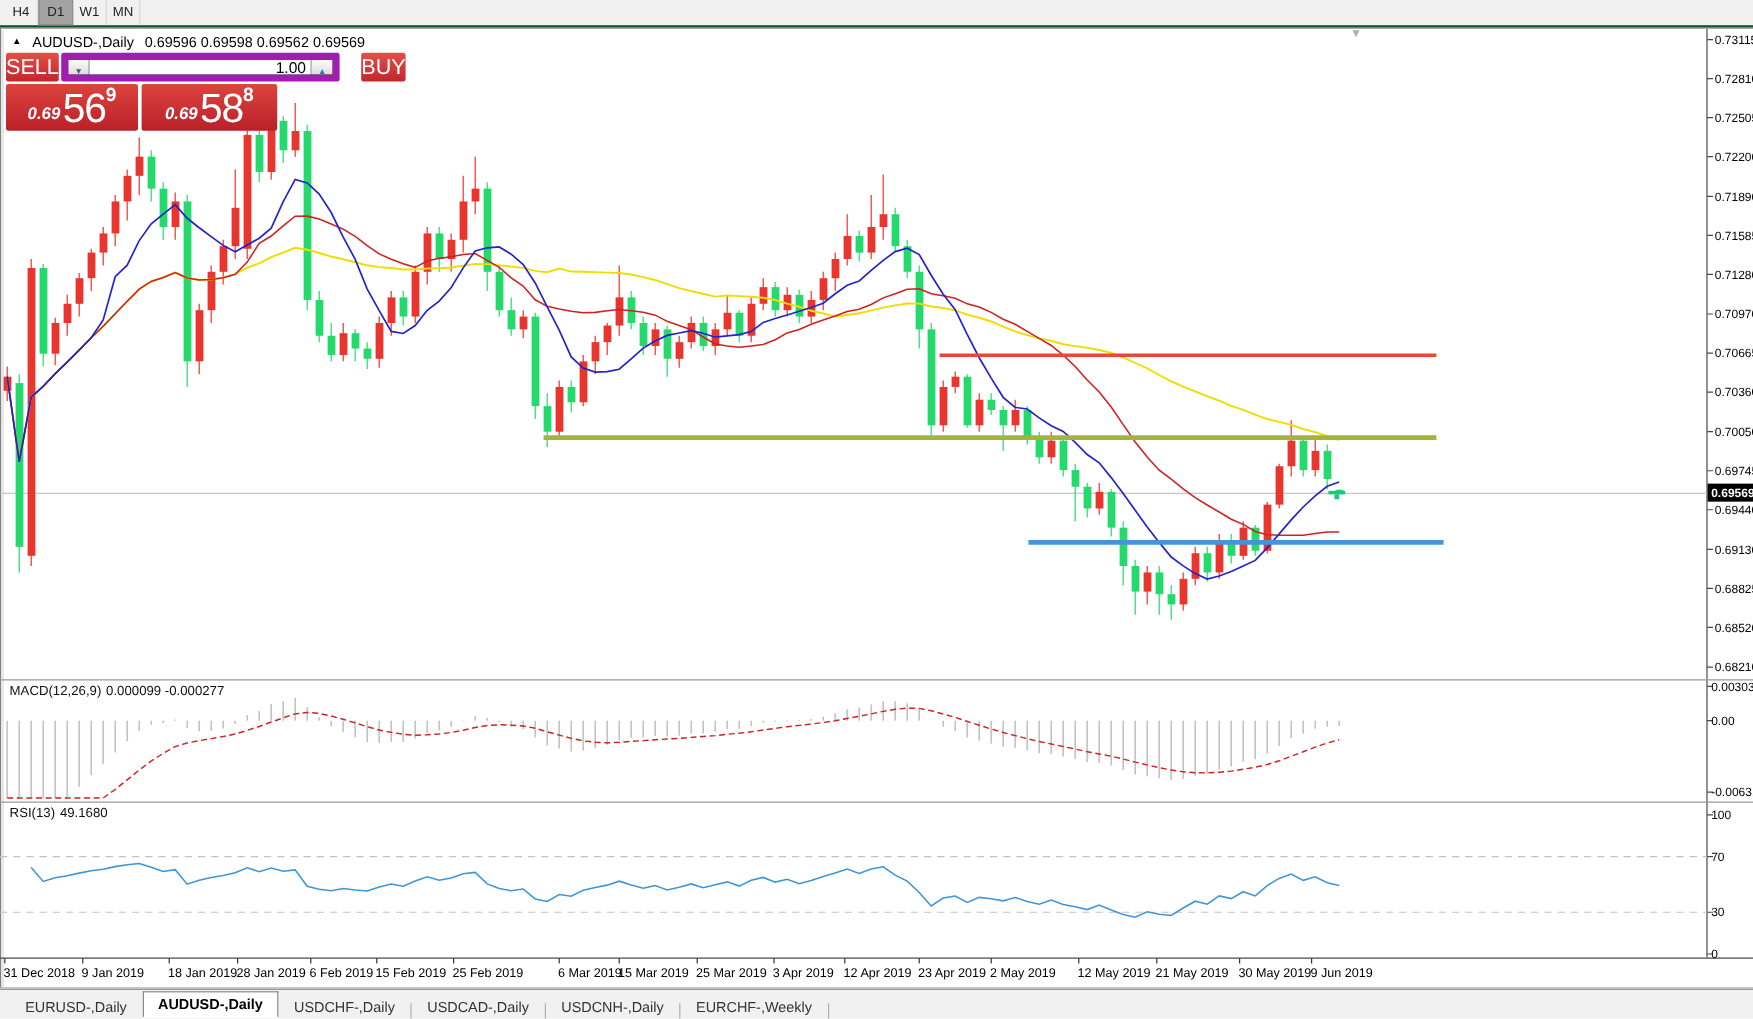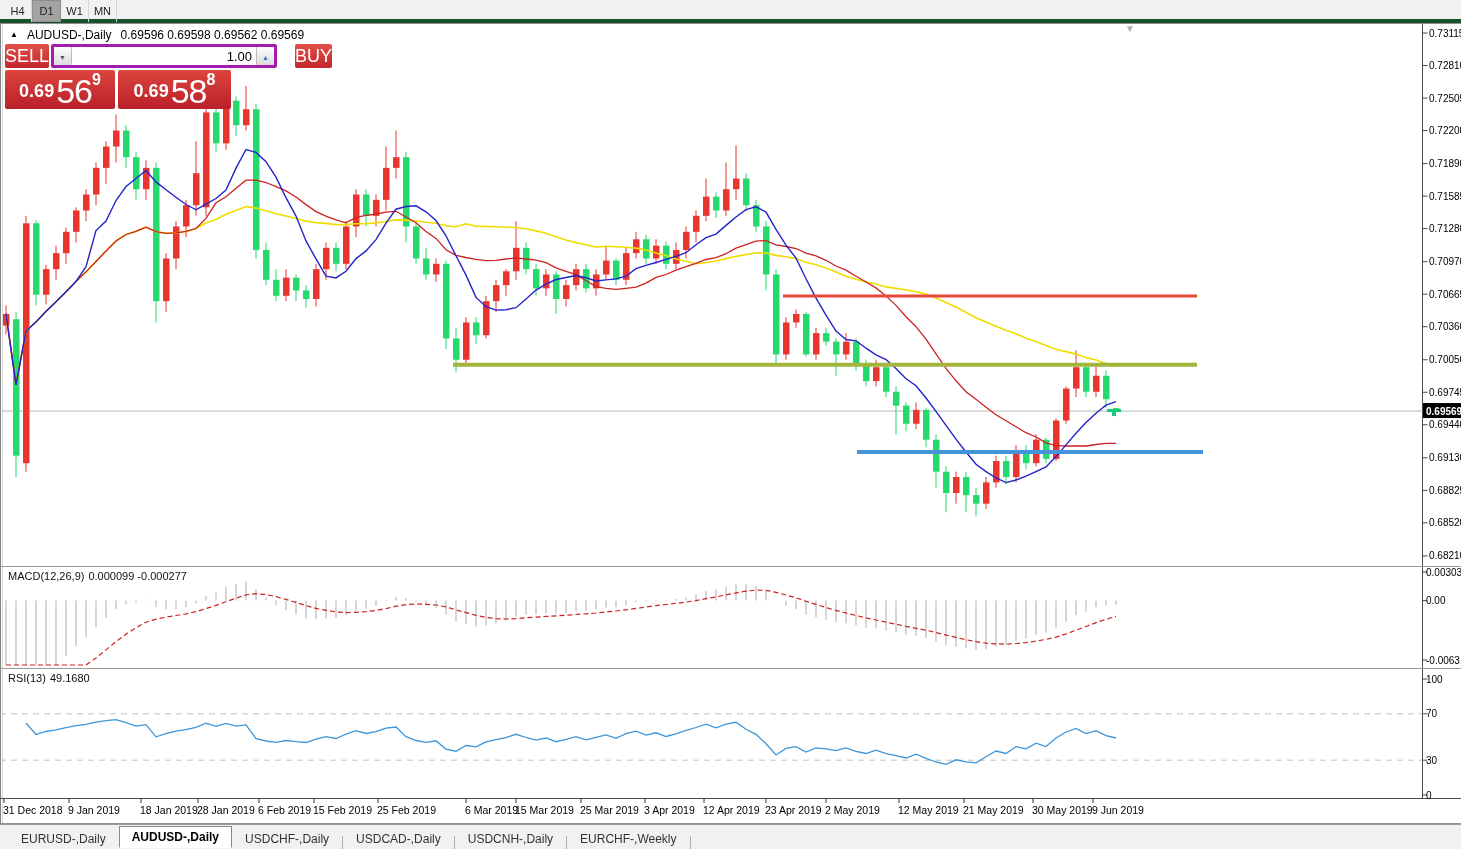--- a/index.html
+++ b/index.html
@@ -1,48 +1,48 @@
 <!DOCTYPE html>
 <html><head>
 <meta charset="utf-8">
 <style>
   html,body{margin:0;padding:0;}
   body{width:1461px;height:849px;position:relative;overflow:hidden;background:#fff;
        font-family:"Liberation Sans",sans-serif;}
   svg text{font-family:"Liberation Sans",sans-serif;}
   
   .toolbar{position:absolute;left:0;top:0;width:100%;height:23px;background:#f1f1f1;
-           border-bottom:4px solid #14532d;display:flex;align-items:flex-start;box-sizing:border-box;padding-left:4px;}
+           border-bottom:2px solid #14532d;display:flex;align-items:flex-end;box-sizing:border-box;padding-left:4px;}
   .tf{width:27px;text-align:center;font-size:11px;line-height:22px;color:#222;
       border-right:1px solid #d6d6d6;cursor:default;}
   .tf.on{background:#a3a3a3;border:1px solid #8e8e8e;line-height:20px;}
   
   #chart-svg{position:absolute;left:0;top:0;}
   
   .chart-title{position:absolute;left:10px;top:28px;font-size:12px;color:#000;display:flex;gap:9px;align-items:center;}
   .tgl{font-size:8px;line-height:12px;}
   
   .trade-panel{position:absolute;left:5px;top:44px;width:226px;}
   .row1{display:flex;height:24px;width:213px;}
   .btn{width:47px;background:linear-gradient(#e25048,#c3262c);color:#fff;font-size:18px;
        text-align:center;line-height:24px;border-radius:2px;cursor:default;}
   .sell{margin-right:2px}.buy{margin-left:18px}
-  .spin{flex:1;display:flex;border:3px solid #a21caf;background:#000000;box-sizing:border-box;border-radius:2px;}
+  .spin{flex:1;display:flex;border:6px solid #a21caf;background:#000000;box-sizing:border-box;border-radius:2px;}
   .spin-btn{width:17px;background:linear-gradient(#fdfdfd,#dcdcdc);text-align:center;
             font-size:7px;line-height:22px;color:#556;cursor:default;}
   .spin-btn.dn{border-right:1px solid #bdbdbd;}
   .spin-btn.up{border-left:1px solid #bdbdbd;color:#2a74c9;}
   .vol{flex:1;border:none;outline:none;font-size:13px;text-align:right;padding:0 4px;
        font-family:inherit;min-width:0;color:#000;}
   .row2{display:flex;margin-top:2px;}
   .pricebox{position:relative;width:110px;height:39px;background:linear-gradient(#dc443e,#ba2029);
             border-radius:2px;color:#fff;display:flex;align-items:flex-end;justify-content:center;
             padding-bottom:2px;box-sizing:border-box;}
   .pricebox+.pricebox{margin-left:3px;width:113px;}
-  .base{font-size:18px;font-weight:bold;margin-bottom:5px;}
+  .base{font-size:14px;font-weight:bold;margin-bottom:5px;font-style:italic;}
   .big{font-size:34px;font-weight:normal;line-height:32px;letter-spacing:-1px;margin-left:2px;}
   .sup{font-size:16px;font-weight:bold;align-self:flex-start;margin-top:1px;}
   .mini-arrow{position:absolute;left:1125px;top:23px;font-size:10px;color:#b0b0b0;}
   
   .macd-label{position:absolute;left:8px;top:570px;font-size:11px;color:#111;}
   .rsi-label{position:absolute;left:8px;top:672px;font-size:11px;color:#111;}
   .macd-label .vals,.rsi-label .vals{margin-left:4px;}
   
   .tabbar{position:absolute;left:0;top:824px;width:100%;height:25px;background:#f1f1f1;
           border-top:1px solid #9a9a9a;display:flex;align-items:flex-end;padding-left:8px;

